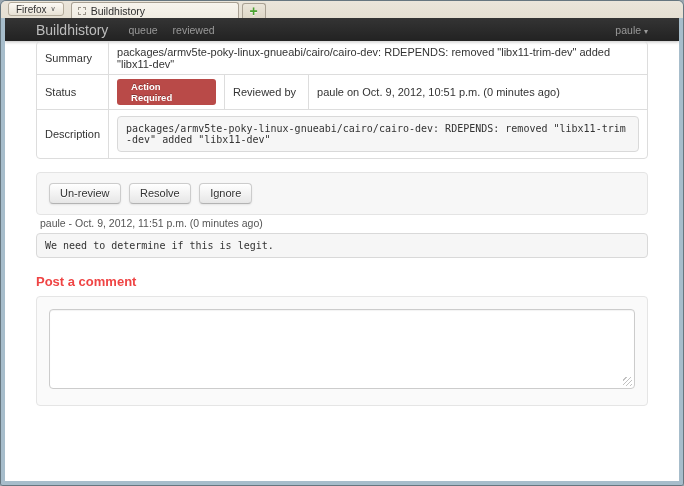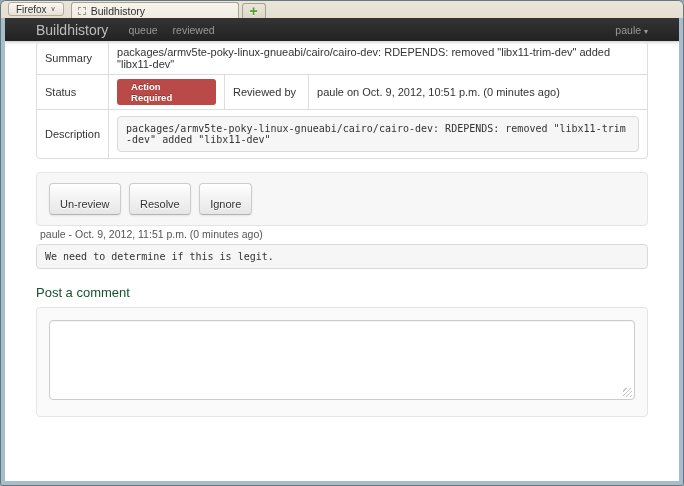--- a/index.html
+++ b/index.html
@@ -127,33 +127,33 @@
     font:10px "DejaVu Sans Mono", monospace; color:#333;
     white-space:pre-wrap; word-break:break-all;
   }
 
   .form-actions {
     margin-top:13px; background:#f7f7f7;
     border:1px solid #e4e4e4; border-radius:4px;
     padding:10px 12px;
   }
   .btn {
-    display:inline-block; padding:14px 10px 4px;
+    display:inline-block; padding:3px 10px 4px;
     font-size:11px; color:#333; text-shadow:0 1px 0 #fff;
     background:linear-gradient(#fff,#e6e6e6);
     border:1px solid #ccc; border-bottom-color:#b3b3b3;
     border-radius:4px; box-shadow:0 1px 2px rgba(0,0,0,.08);
     margin-right:4px; cursor:pointer;
     font-family:"Liberation Sans", sans-serif;
   }
 
   h2.comments-heading { font-size:17px; font-weight:bold; color:#1f1f1f; margin:18px 0 3px; }
   .comment-meta { font-size:10.5px; color:#555; margin:2px 4px 4px; }
 
-  h4.post-heading { font-size:13px; font-weight:normal; color:#14532d; margin:16px 0 7px; }
+  h4.post-heading { font-size:13px; font-weight:bold; color:#ef4444; margin:16px 0 7px; }
   .well {
     background:#fafafa; border:1px solid #e5e5e5;
     border-radius:4px; padding:12px;
   }
   .ta-wrap { position:relative; }
   textarea.comment-ta {
     width:100%; height:80px; resize:none;
     border:1px solid #ccc; border-radius:4px;
     padding:4px 6px; font:11px "Liberation Sans", sans-serif;
     box-shadow:inset 0 1px 1px rgba(0,0,0,.05); outline:none;

